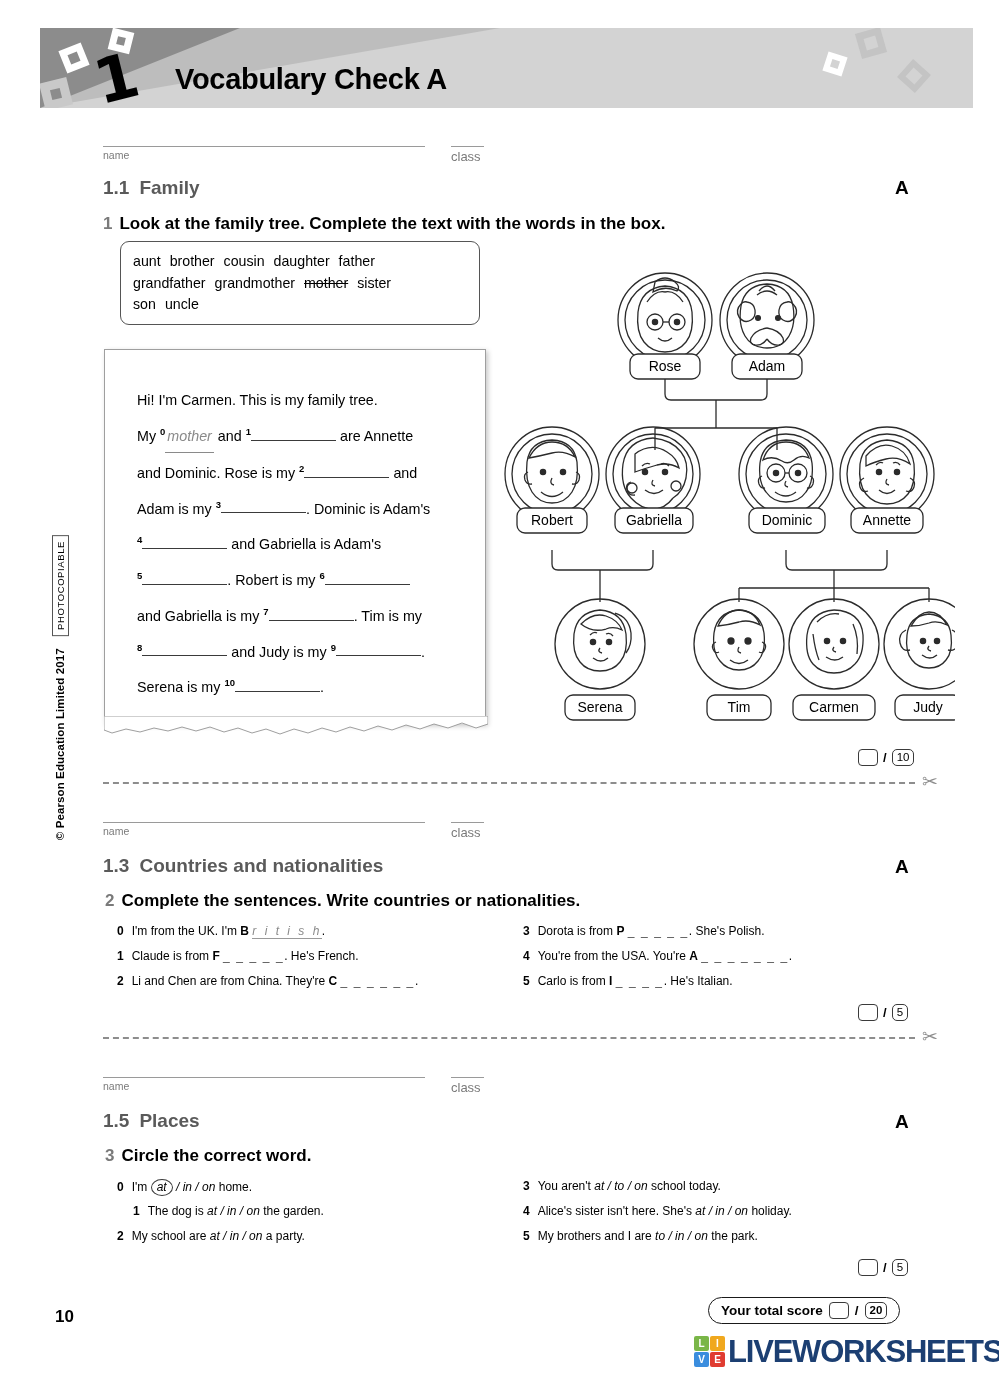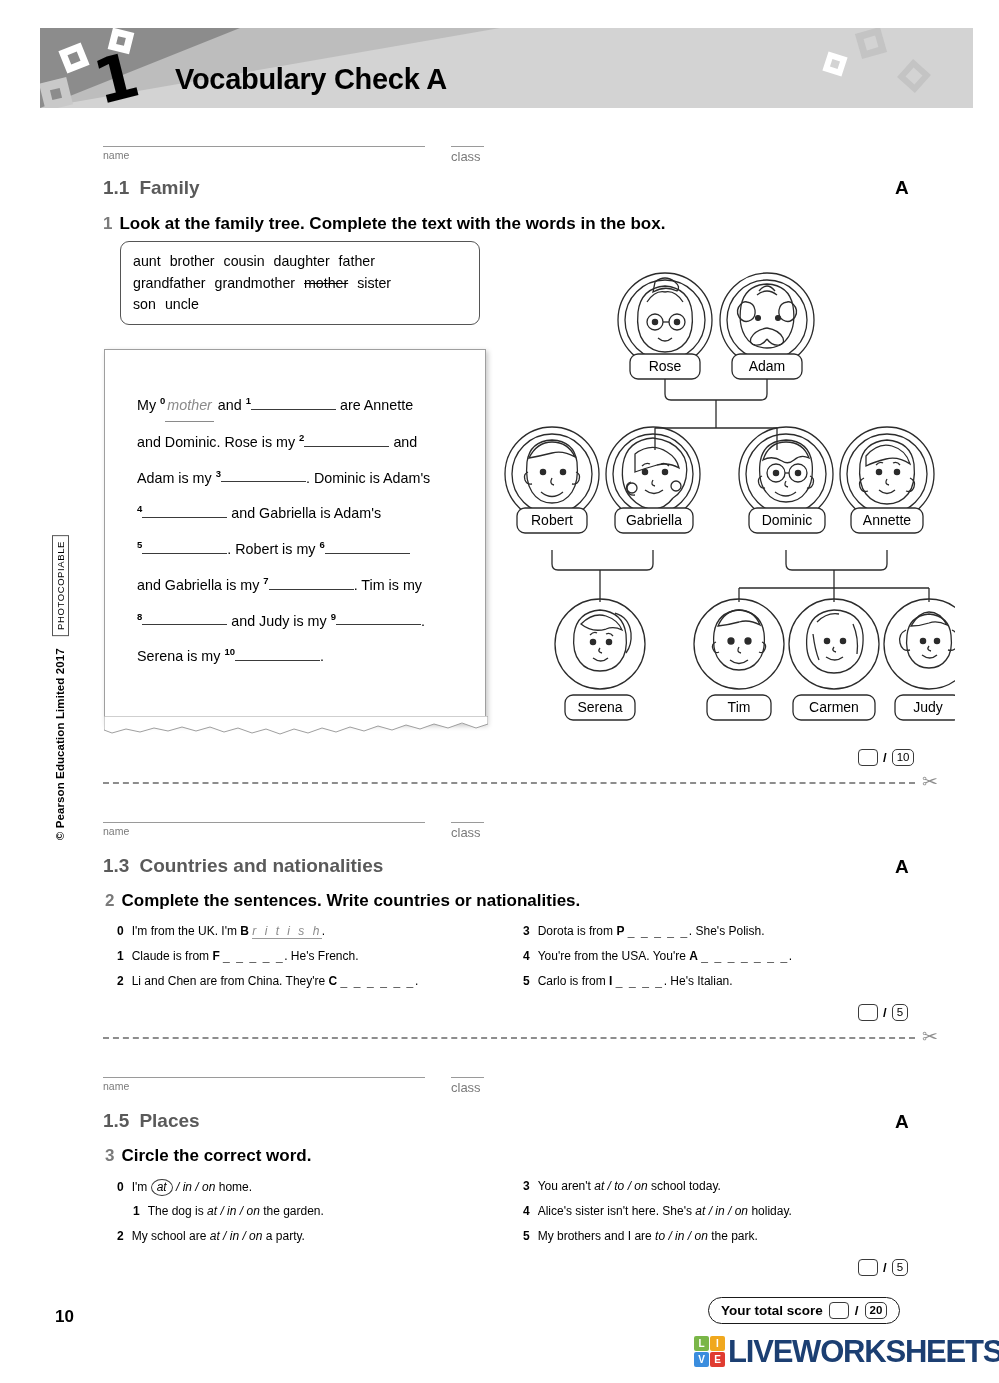--- a/index.html
+++ b/index.html
@@ -339,20 +339,21 @@
 </div>
 
 <div class="torn-card"></div>
 <div class="torn-edge">
   <svg width="384" height="22" viewBox="0 0 384 22">
     <path d="M0,0 L384,0 L384,8 L372,12 L358,7 L344,12 L330,8 L316,13 L302,9 L288,14 L274,10 L260,15 L246,11 L232,16 L218,12 L204,17 L190,13 L176,18 L162,13 L148,17 L134,12 L120,16 L106,11 L92,15 L78,11 L64,15 L50,12 L36,16 L22,13 L8,17 L0,14 Z" fill="#ffffff" stroke="#9f9f9f" stroke-width="1"></path>
   </svg>
 </div>
 
 <div class="card-text">
+  <div><span>Hi! I'm Carmen. This is my family tree.</span></div>
   <div>
     <span>My</span>
     <sup class="sn">0</sup><span class="blk-ans">mother</span>
     <span>and</span>
     <sup class="sn">1</sup><span class="blk"></span>
     <span>are Annette</span>
   </div>
   <div>
     <span>and Dominic. Rose is my</span>
     <sup class="sn">2</sup><span class="blk"></span>

